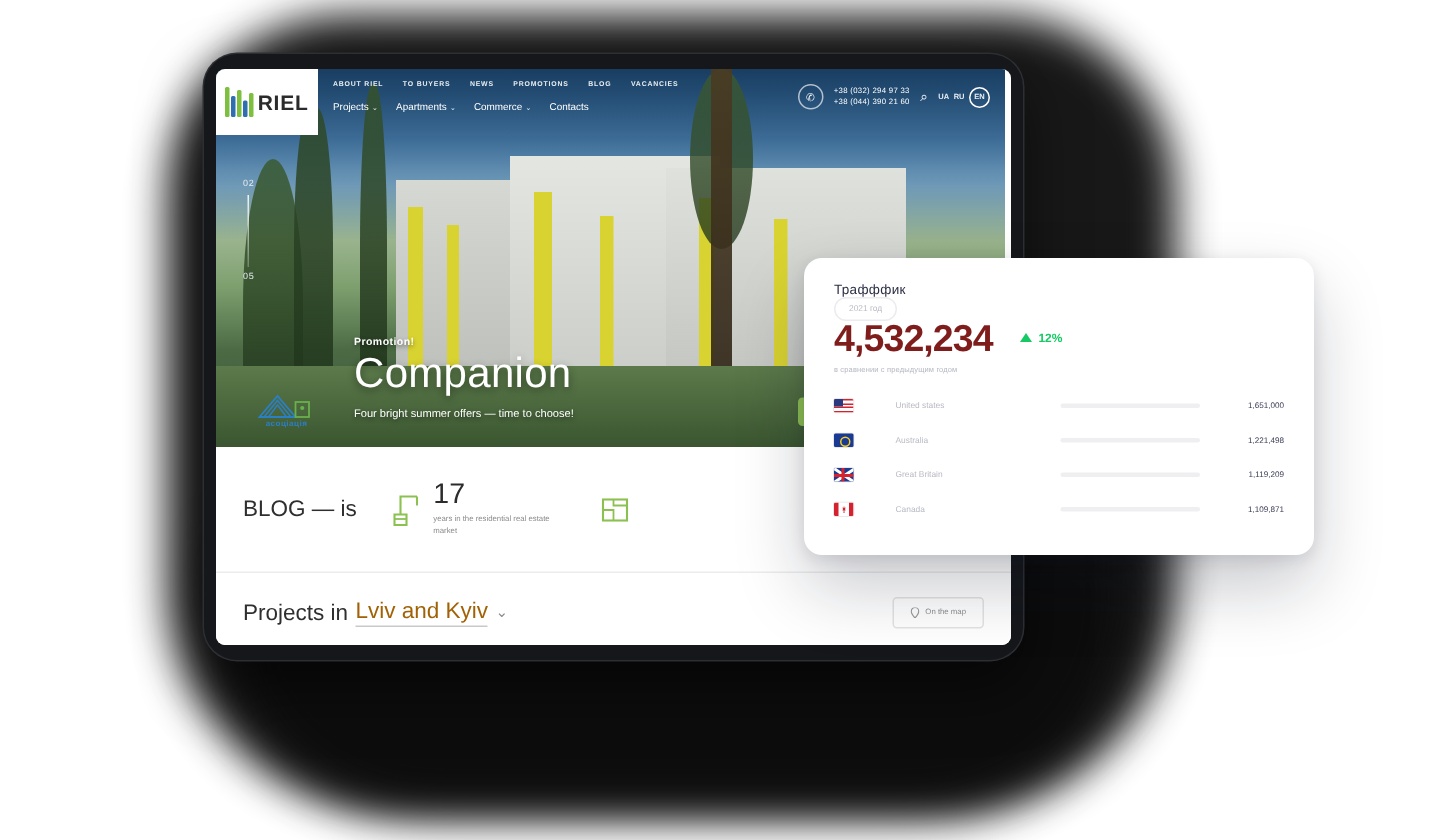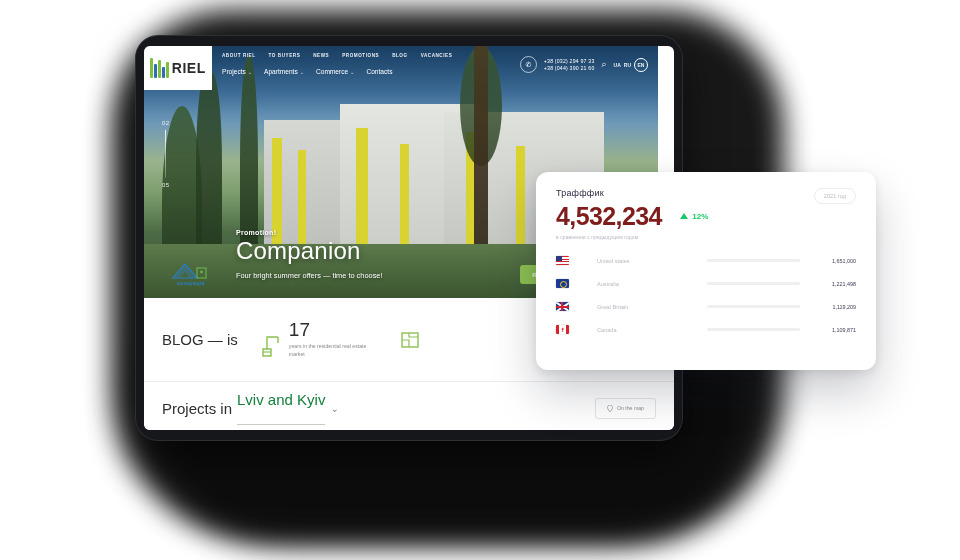--- a/index.html
+++ b/index.html
@@ -28,21 +28,21 @@
     box-shadow:0 0 0 1px #2c2f33, 0 18px 40px rgba(0,0,0,.55);
     padding:10px 8px;box-sizing:border-box;
   }
   .screen{
     position:relative;width:100%;height:100%;background:#fff;border-radius:6px;
     overflow:hidden;
   }
 
   
   .hero{
-    position:absolute;left:0;top:0;right:16px;height:260px;
+    position:absolute;left:0;top:0;right:4px;height:260px;
     background:
       linear-gradient(180deg, rgba(8,22,40,.55) 0%, rgba(8,22,40,.12) 26%, rgba(0,0,0,0) 45%),
       linear-gradient(180deg,#2e6ea8 0%,#4f89bb 18%,#7aa7c6 30%,#9ab48e 44%,#7d9f6e 56%,#4c6b45 72%,#2f4a2c 100%);
     text-decoration: underline;
   }
   
   .tree{position:absolute;background:#223a1c;opacity:.85;}
   .t1{left:52px;top:26px;width:26px;height:230px;border-radius:40% 40% 0 0;background:linear-gradient(180deg,#2f4a28,#1d3019);}
   .t2{left:18px;top:60px;width:40px;height:195px;border-radius:50% 50% 0 0;background:linear-gradient(180deg,#3a5a30,#20331b);}
   .t3{left:96px;top:10px;width:18px;height:240px;border-radius:45% 45% 0 0;background:linear-gradient(180deg,#35522c,#1b2c17);}
@@ -84,53 +84,53 @@
   .sld .ln{width:1px;height:48px;background:linear-gradient(180deg,#f0f3f5,rgba(255,255,255,.25));}
 
   
   .assoc{position:absolute;left:18px;top:210px;width:58px;height:34px;
     display:flex;flex-direction:column;align-items:center;justify-content:center;}
   .assoc .b{font-size:5.4px;color:#2b7fc4;letter-spacing:.3px;font-weight:700;}
 
   
   .hero-copy{position:absolute;left:92px;bottom:26px;color:#fff;}
   .promo{font-size:7px;font-weight:700;letter-spacing:.3px;margin-bottom:3px;text-shadow:0 1px 3px rgba(0,0,0,.5);}
-  .title{font-size:24px;font-weight:400;letter-spacing:.2px;line-height:1;text-shadow:0 2px 6px rgba(0,0,0,.45);}
+  .title{font-size:28px;font-weight:400;letter-spacing:.2px;line-height:1;text-shadow:0 2px 6px rgba(0,0,0,.45);}
   .subt{font-size:7.4px;margin-top:8px;text-shadow:0 1px 3px rgba(0,0,0,.5);}
   .readmore{
     position:absolute;right:66px;bottom:22px;background:#8cc152;color:#fff;
     border-radius:3px;padding:6px 12px;font-size:6.2px;display:flex;align-items:center;gap:12px;
   }
 
   
   .stats{position:absolute;left:0;right:0;top:252px;height:84px;background:#fff;
     display:flex;align-items:center;padding:0 18px;box-sizing:border-box;gap:22px;
     border-bottom:1px solid #ececec;}
   .riel-is{font-size:15px;color:#2f2f2f;white-space:nowrap;}
-  .stat{display:flex;align-items:flex-end;gap:7px;}
+  .stat{display:flex;align-items:center;gap:7px;}
   .stat .ico{width:22px;height:24px;position:relative;flex:none;}
   .stat .num{font-size:19px;color:#2c2c2c;line-height:.95;font-weight:400;}
   .stat .lbl{font-size:5.2px;color:#8b8b8b;line-height:1.45;margin-top:3px;max-width:88px;}
 
   
   .projects{position:absolute;left:0;right:0;top:336px;height:52px;background:#fff;
     display:flex;align-items:center;justify-content:space-between;padding:0 18px;box-sizing:border-box;}
   .pj-title{font-size:15px;color:#2f2f2f;display:flex;align-items:center;gap:5px;}
-  .pj-city{color:#15803d;border-bottom:1px solid #c9c9c9;padding-bottom:16px;}
+  .pj-city{color:#a16207;border-bottom:1px solid #c9c9c9;padding-bottom:1px;}
   .pj-caret{color:#8a8a8a;font-size:10px;}
   .onmap{border:1px solid #e3e3e3;border-radius:3px;padding:6px 11px;font-size:5.2px;color:#8e8e8e;
     display:flex;align-items:center;gap:4px;background:#fff;}
 
   
   .card{
     position:absolute;left:536px;top:172px;width:340px;height:198px;background:#fff;
     border-radius:12px;box-shadow:0 22px 46px rgba(15,20,35,.22),0 3px 10px rgba(15,20,35,.10);
     padding:16px 20px;box-sizing:border-box;
   }
-  .card-head{display:flex;align-items:flex-start;justify-content:space-between;}
+  .card-head{display:flex;align-items:flex-start;justify-content:space-between;flex-direction:column;}
   .card-ttl{font-size:9px;color:#2d2f45;letter-spacing:.2px;}
   .year{border:1px solid #ececf0;border-radius:20px;padding:4px 9px;font-size:5.6px;color:#b9bac4;}
   .big{font-size:25px;font-weight:700;color:#7f1d1d;letter-spacing:-.6px;margin-top:6px;line-height:1;}
   .delta{display:inline-flex;align-items:center;gap:4px;margin-left:14px;vertical-align:6px;}
   .tri{width:0;height:0;border-left:4px solid transparent;border-right:4px solid transparent;border-bottom:6px solid #17c964;}
   .pct{font-size:8px;font-weight:700;color:#17c964;}
   .cmp{font-size:5px;color:#b6b7c2;margin-top:5px;letter-spacing:.1px;}
 
   .rows{margin-top:9px;}
   .row{display:flex;align-items:center;height:23px;}

